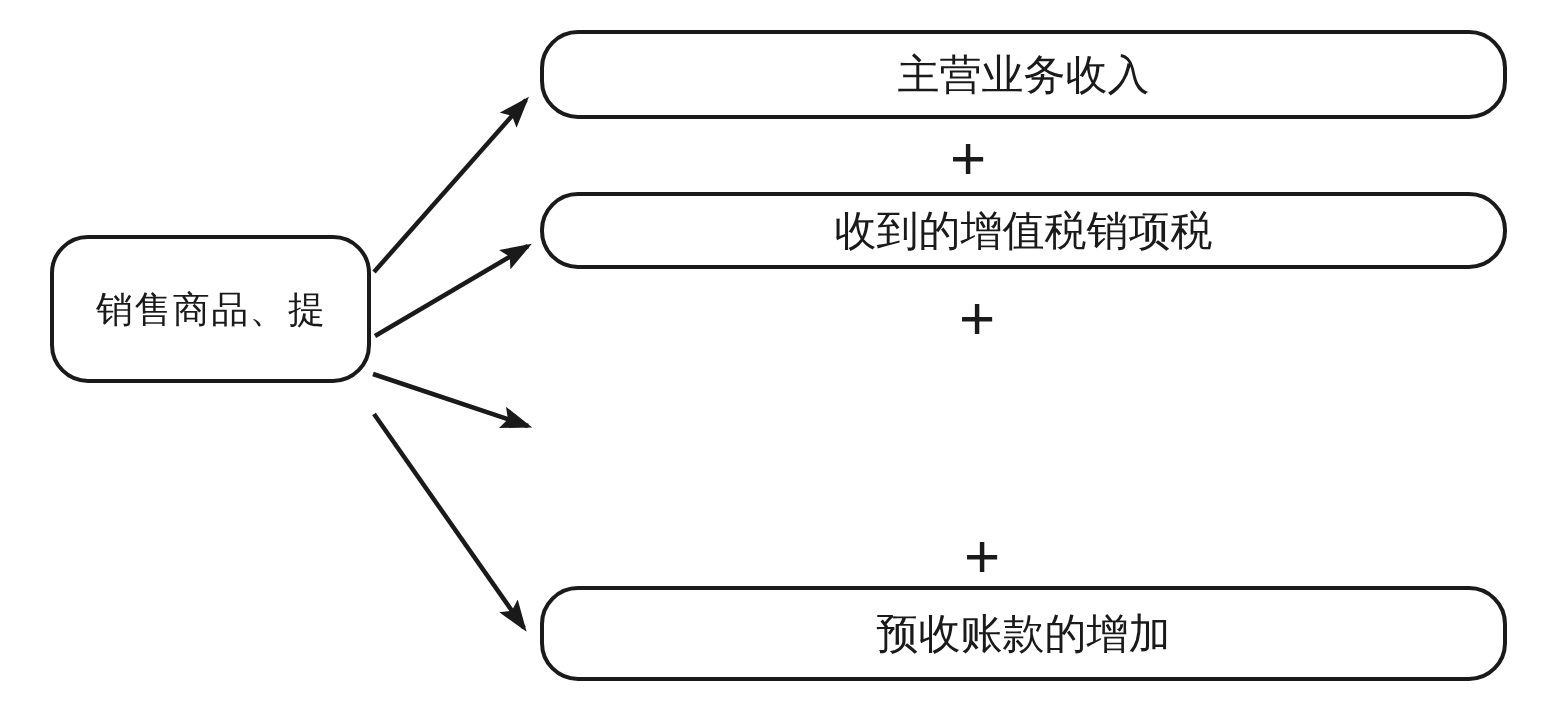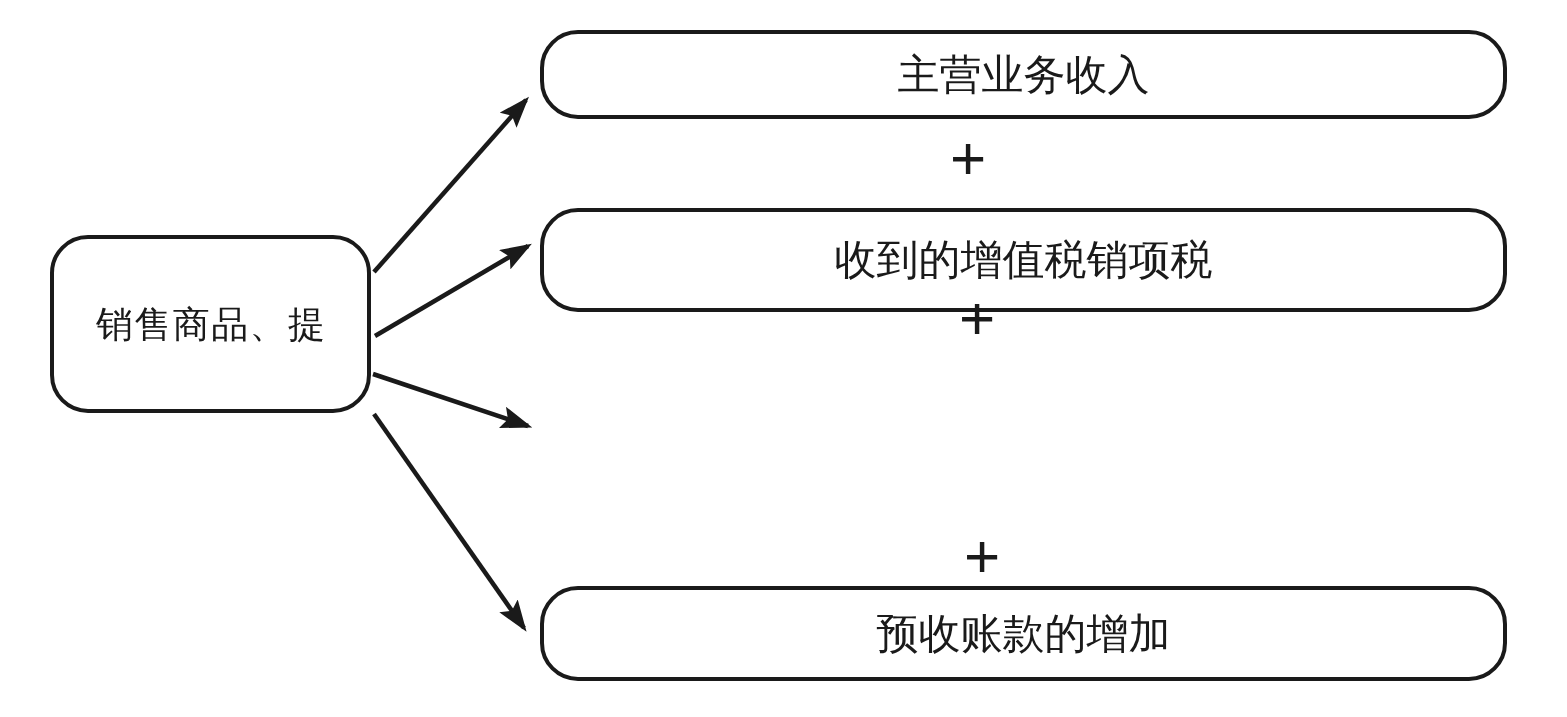--- a/index.html
+++ b/index.html
@@ -30,21 +30,21 @@
     border-radius: 38px;
     background: #ffffff;
     display: flex;
     align-items: center;
     justify-content: center;
   }
   .source-box {
     left: 50px;
     top: 235px;
     width: 321px;
-    height: 178px;
+    height: 148px;
     flex-direction: column;
     justify-content: center;
     padding: 0 42px;
     font-size: 37px;
     line-height: 61px;
     letter-spacing: 0;
   }
   .src-line {
     width: 100%;
     white-space: nowrap;
@@ -53,21 +53,21 @@
     text-align: justify;
     text-align-last: justify;
   }
   .target {
     left: 540px;
     width: 967px;
     font-size: 42px;
     text-align: center;
   }
   .t1 { top: 30px;  height: 89px;  }
-  .t2 { top: 208px; height: 104px;  }
+  .t2 { top: 192px; height: 77px;  }
   .t3 {
     top: 343px;
     height: 181px;
     font-size: 41px;
     padding: 0 18px;
     text-align: justify;
   }
   .t3 .target-label {
     display: block;
     width: 100%;

